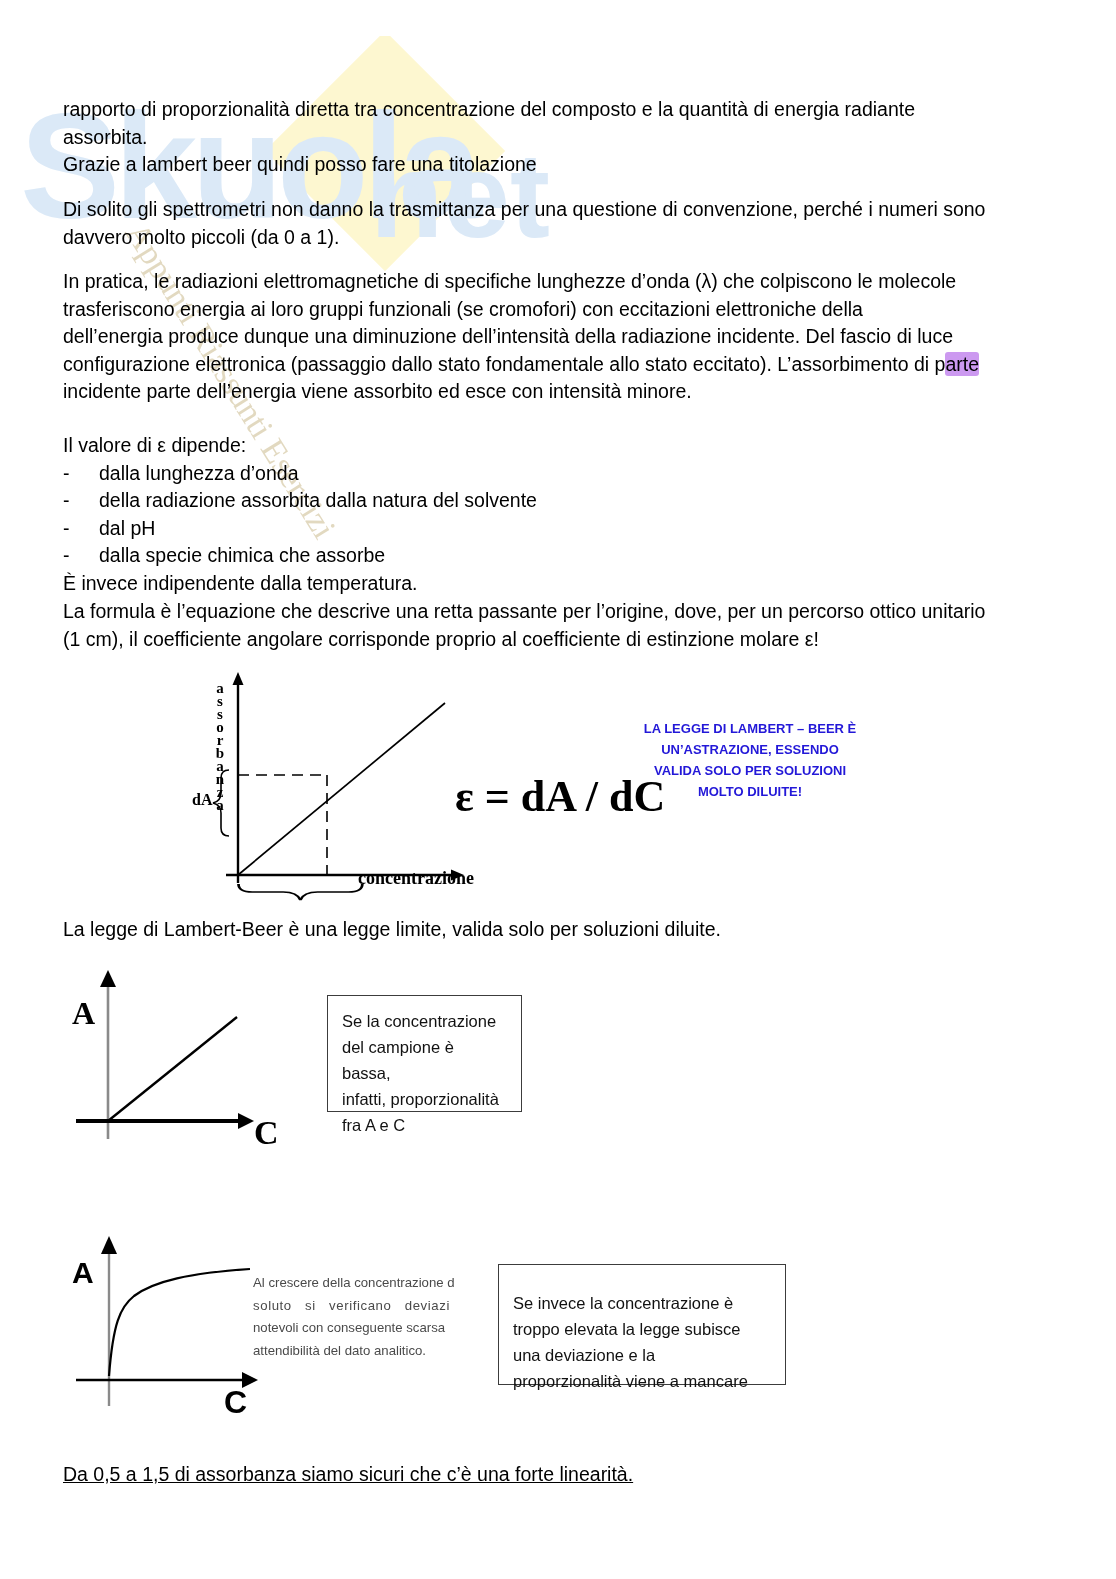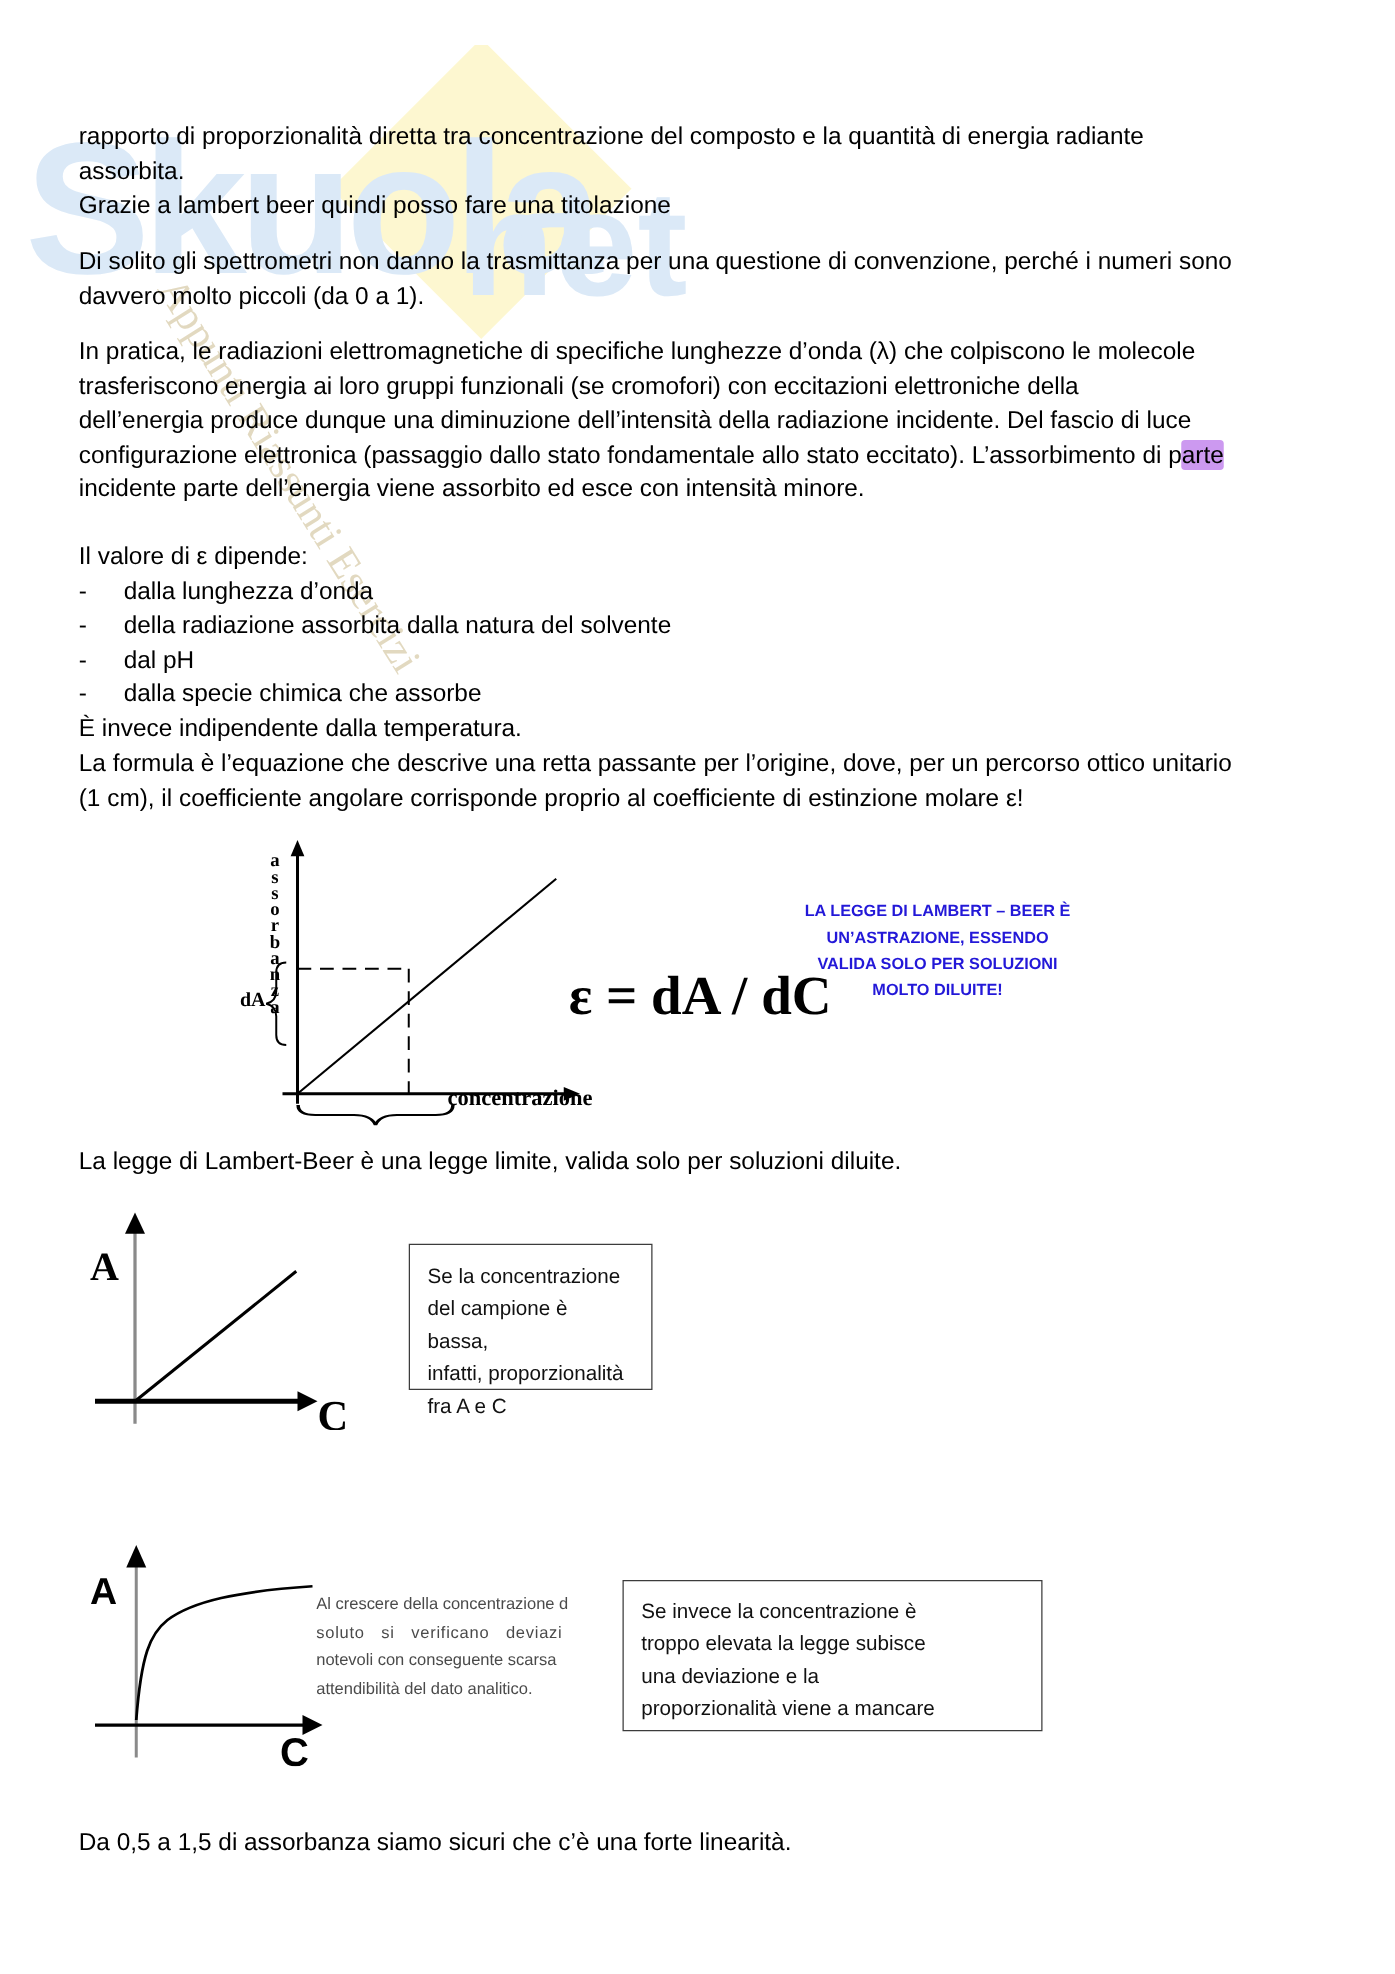--- a/index.html
+++ b/index.html
@@ -141,23 +141,23 @@
   .callout-1 {
     left: 327px;
     top: 959px;
     width: 195px;
     height: 117px;
     padding: 12px 14px;
   }
   .callout-2 {
     left: 498px;
     top: 1228px;
-    width: 336px;
+    width: 288px;
     height: 121px;
-    padding: 11px 14px;
+    padding: 25px 14px;
   }
 
   
   .fig3-inline {
     position: absolute;
     left: 253px;
     top: 1236px;
     width: 208px;
     height: 92px;
     overflow: hidden;
@@ -316,18 +316,18 @@
       <div>attendibilità del dato analitico.</div>
     </div>
 
     <div class="callout callout-2">
       <div>Se invece la concentrazione è</div>
       <div>troppo elevata la legge subisce</div>
       <div>una deviazione e la</div>
       <div>proporzionalità viene a mancare</div>
     </div>
 
-    <div class="para" style="top:1425px;">
+    <div class="para" style="top:1425px;text-decoration:underline;">
       <div>Da 0,5 a 1,5 di assorbanza siamo sicuri che c’è una forte linearità.</div>
     </div>
 
   </div>
 </div>
 
 </body></html>

